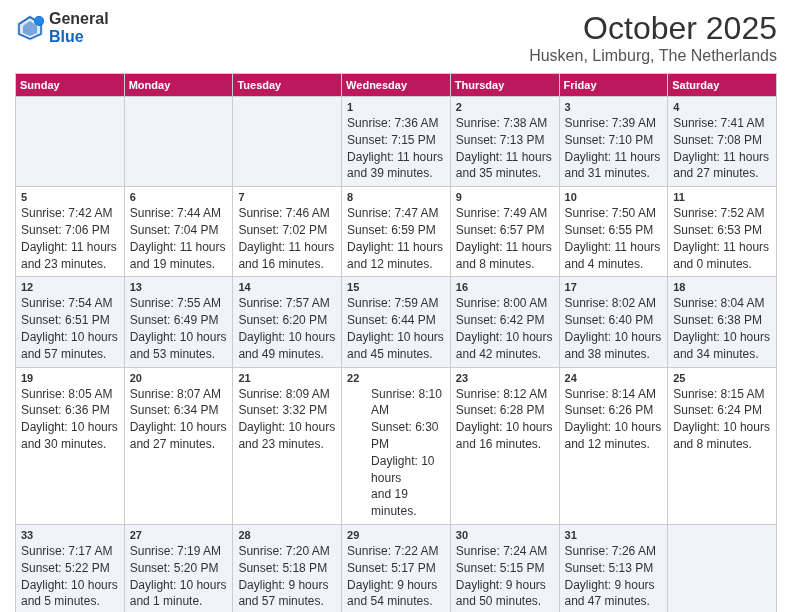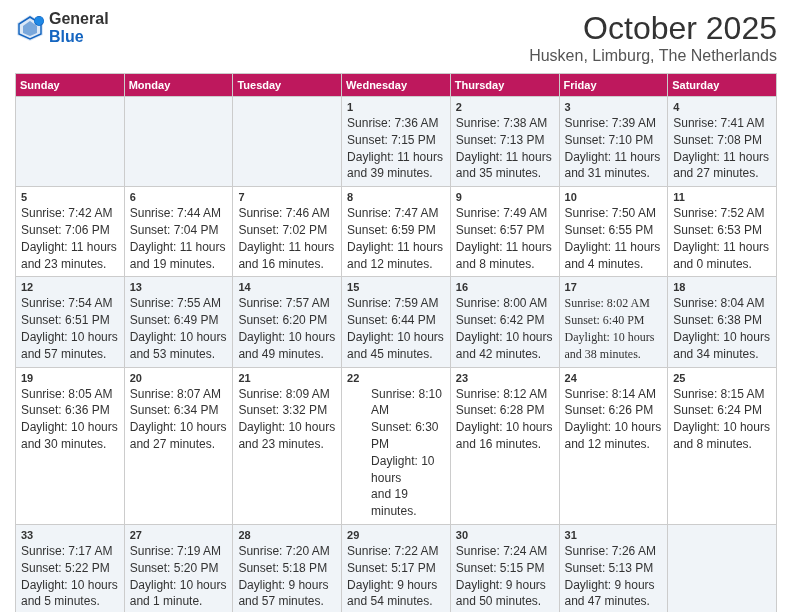--- a/index.html
+++ b/index.html
@@ -246,21 +246,21 @@
         </td>
         <td>
           <span class="day-num">16</span>
           <div class="day-info" style="white-space: pre-line;">Sunrise: 8:00 AM
 Sunset: 6:42 PM
 Daylight: 10 hours
 and 42 minutes.</div>
         </td>
         <td>
           <span class="day-num">17</span>
-          <div class="day-info" style="white-space: pre-line; font-family: Liberation Serif, serif;">Sunrise: 8:02 AM
+          <div class="day-info" style="white-space: pre-line;">Sunrise: 8:02 AM
 Sunset: 6:40 PM
 Daylight: 10 hours
 and 38 minutes.</div>
         </td>
         <td>
           <span class="day-num">18</span>
           <div class="day-info" style="white-space: pre-line;">Sunrise: 8:04 AM
 Sunset: 6:38 PM
 Daylight: 10 hours
 and 34 minutes.</div>

